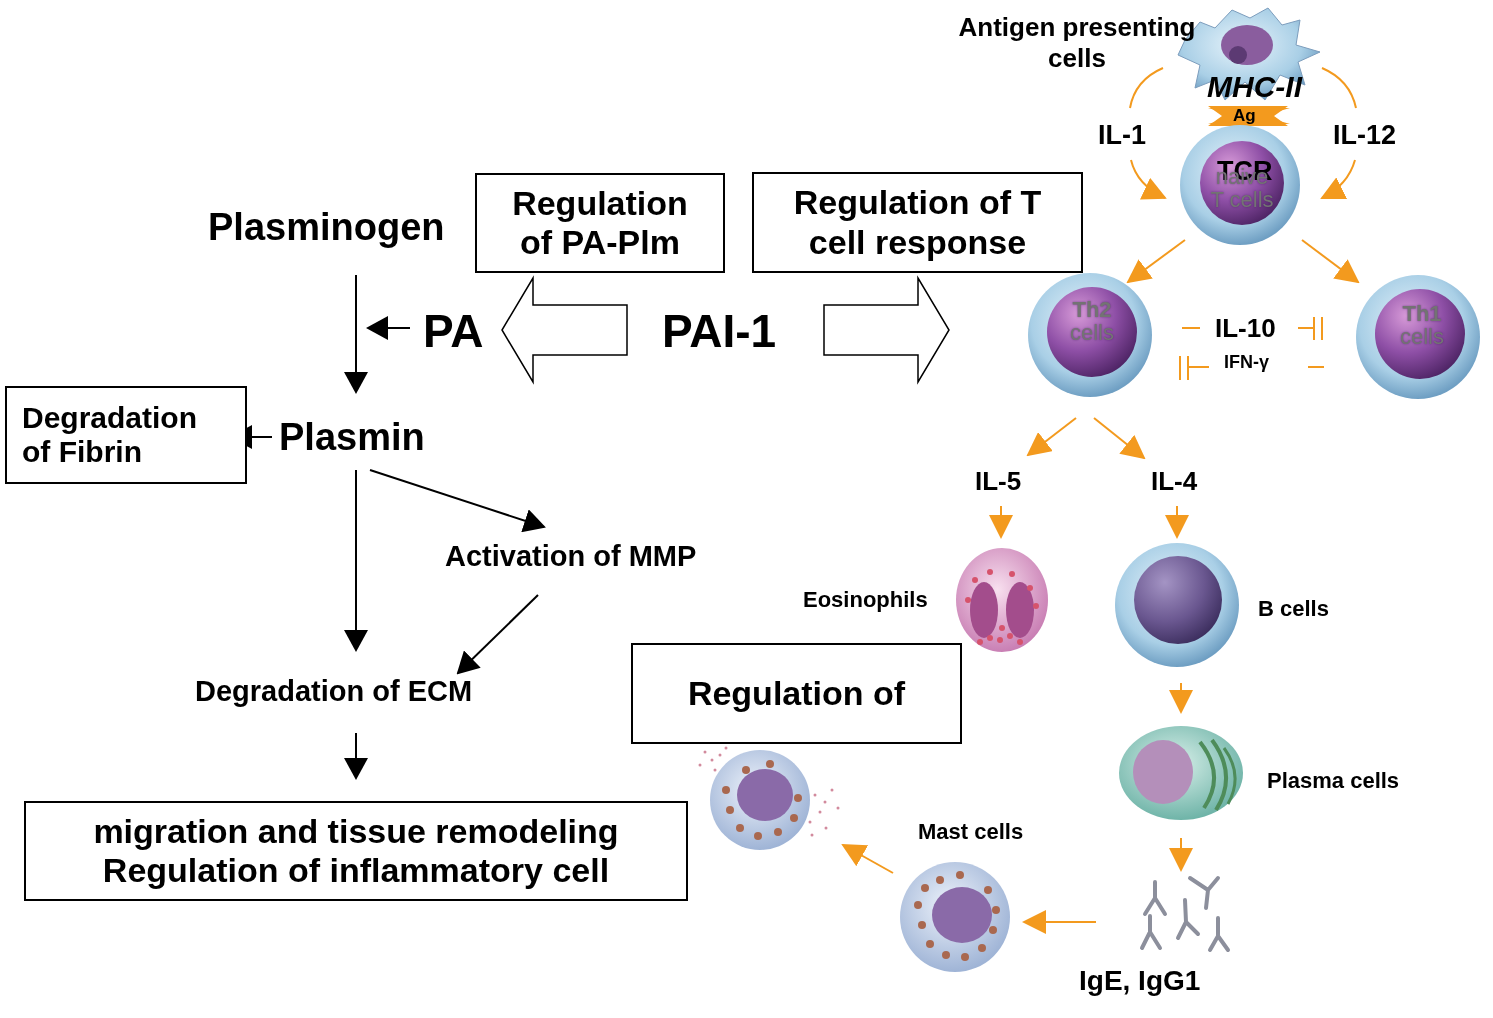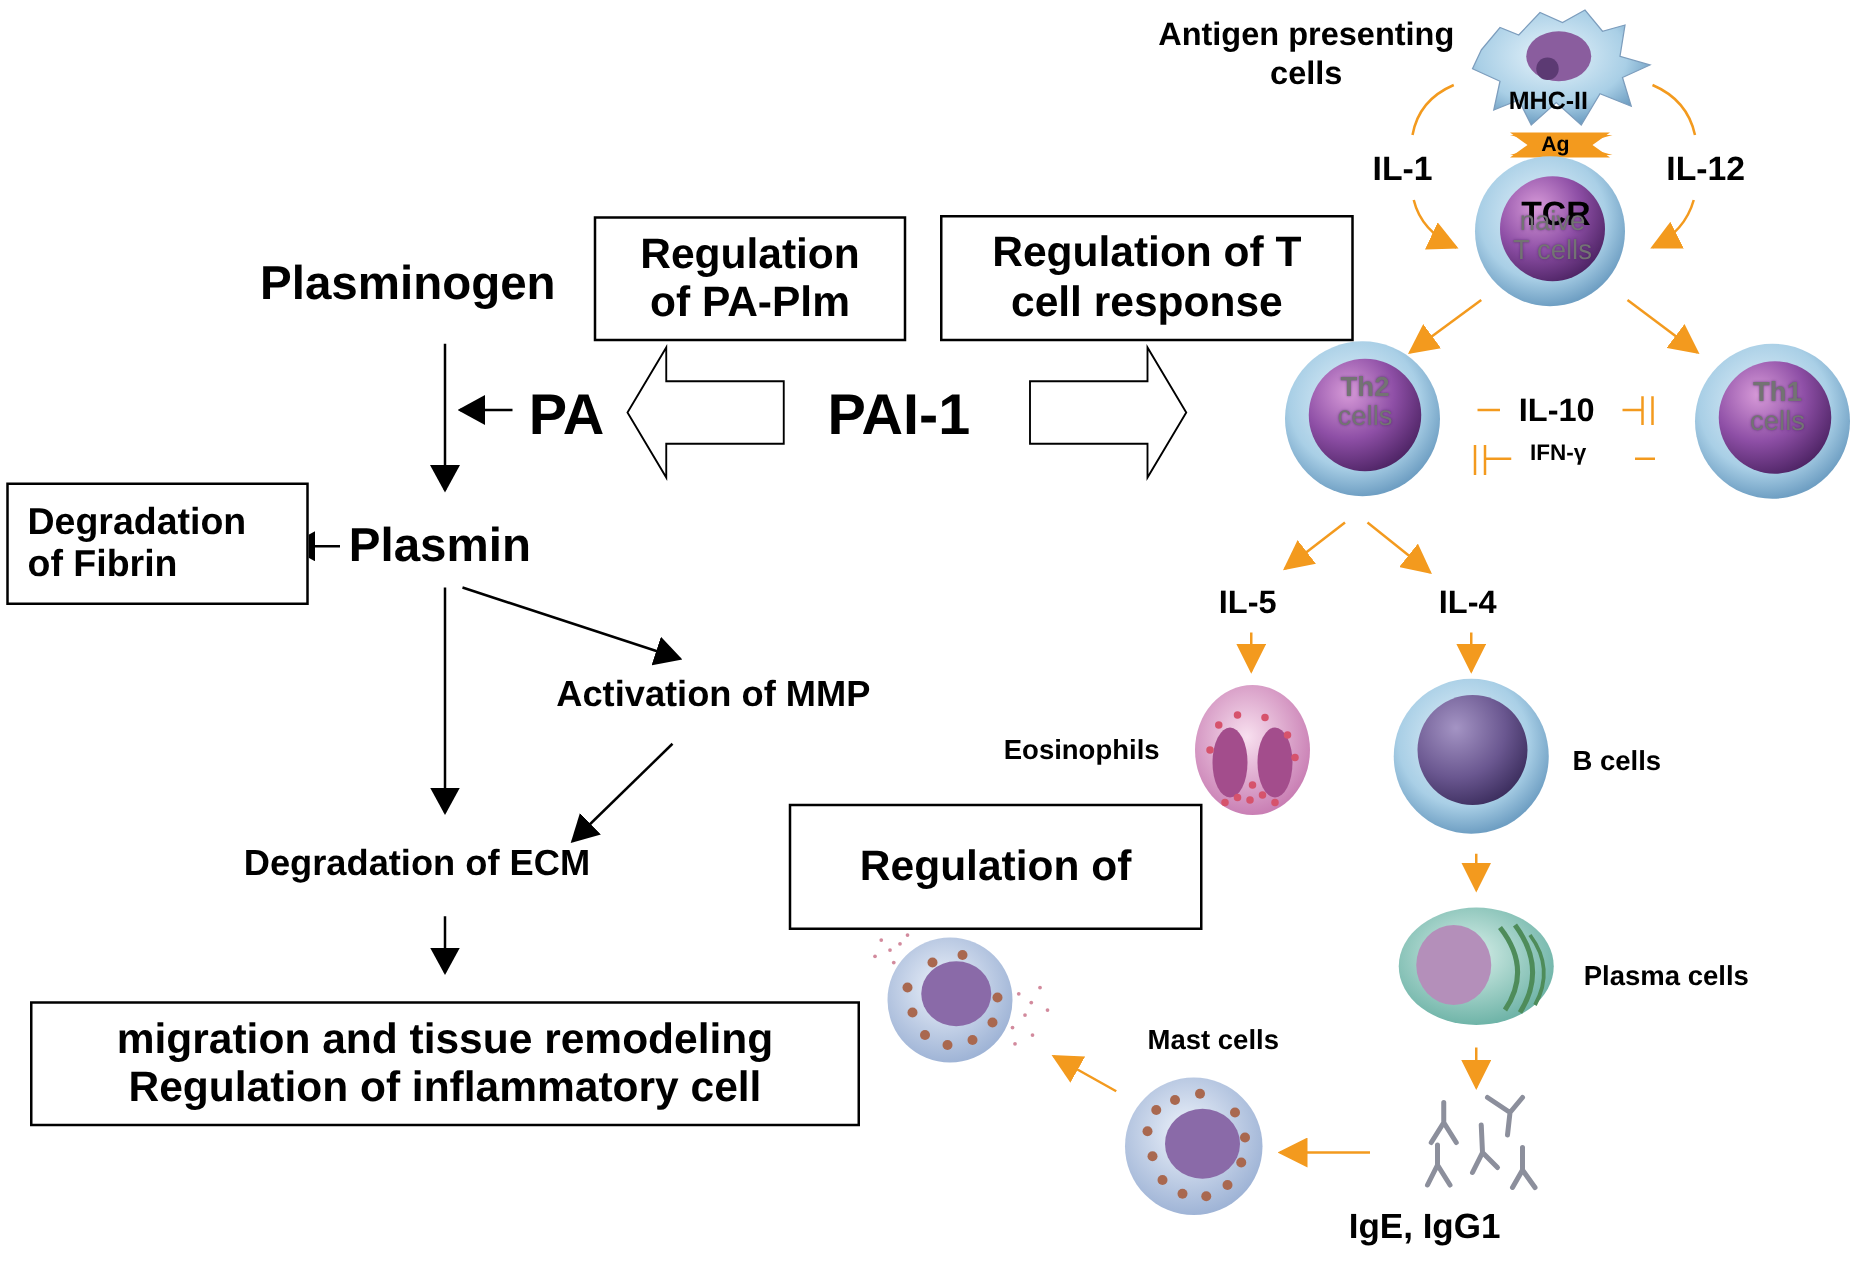--- a/index.html
+++ b/index.html
@@ -248,25 +248,25 @@
   </div>
 </div>
 <div class="lbl" style="left:662px;top:304px;font-size:46px;">PAI-1</div>
 
 <div class="box" style="left:631px;top:643px;width:331px;height:101px;font-size:34px;">
   <div>
     <div>Regulation of</div>
   </div>
 </div>
 
-<div class="lbl" style="left:912px;top:12px;font-size:26px;text-align:center;width:266px;">
+<div class="lbl" style="left:944px;top:12px;font-size:26px;text-align:center;width:266px;">
   <div>Antigen presenting</div>
   <div>cells</div>
 </div>
-<div class="lbl" style="left:1207px;top:70px;font-size:20px;">MHC-II</div>
+<div class="lbl" style="left:1207px;top:70px;font-size:30px;font-style:italic;">MHC-II</div>
 <div class="lbl" style="left:1233px;top:106px;font-size:17px;">Ag</div>
 <div class="lbl" style="left:1217px;top:116px;font-size:27px;margin-top:40px;">TCR</div>
 <div class="lbl" style="left:1098px;top:120px;font-size:27px;">IL-1</div>
 <div class="lbl" style="left:1333px;top:120px;font-size:27px;">IL-12</div>
 
 <div class="cell-text" style="left:1200px;top:165px;width:84px;font-size:22px;font-weight:normal;">
   <div>naive</div>
   <div>T cells</div>
 </div>
 <div class="cell-text" style="left:1050px;top:298px;width:84px;font-size:22px;">

